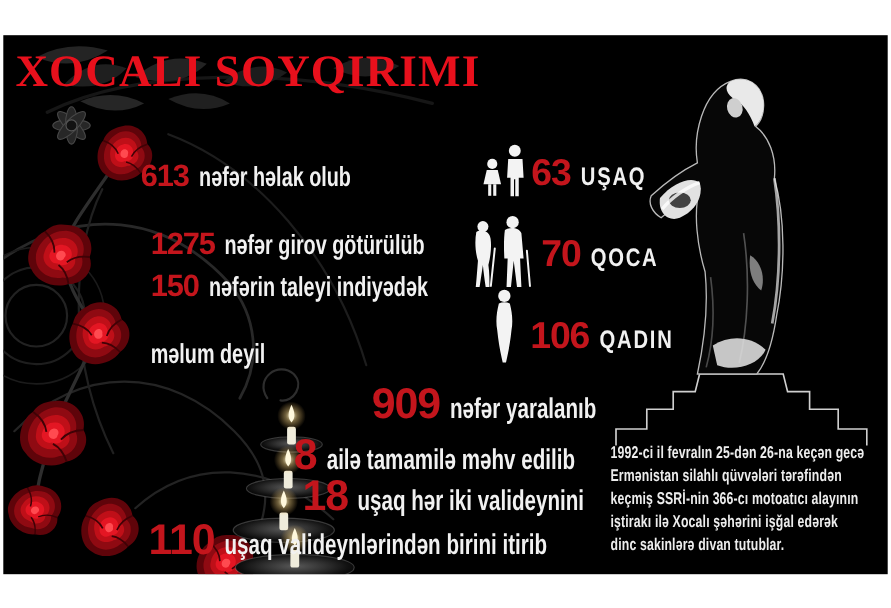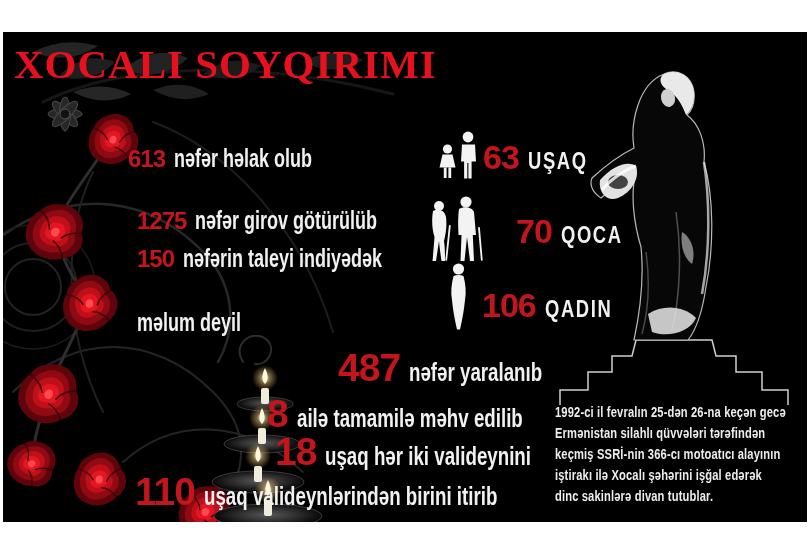--- a/index.html
+++ b/index.html
@@ -19,21 +19,21 @@
     font-weight:700;font-size:41px;letter-spacing:1px;
     color:var(--title-red,#e8101c);white-space:nowrap;
   }
   .stat{position:absolute;display:flex;align-items:baseline;z-index:3;white-space:nowrap;}
   .num{font-weight:700;color:var(--number-red,#c3151c);letter-spacing:-1px;}
   .lbl{
     font-weight:700;color:var(--text-white,#f1f1f1);
     display:inline-block;transform:scaleX(.72);transform-origin:0 100%;
     margin-left:9px;
   }
-  .s1 .num{font-size:24px}.s1 .lbl{font-size:25px}
+  .s1 .num{font-size:28px}.s1 .lbl{font-size:25px}
   .s2 .num{font-size:34px}.s2 .lbl{font-size:23px;letter-spacing:2px;transform:scaleX(.8)}
   .s3 .num{font-size:39px}.s3 .lbl{font-size:26px}
   .nolead .lbl{margin-left:0}
   .icon{position:absolute;z-index:2;}
   .icon svg{display:block}
   .desc{position:absolute;left:552px;top:369px;z-index:3;}
   .desc div{
     font-weight:700;color:#ededed;font-size:15.5px;line-height:21px;
     white-space:nowrap;transform:scaleX(.72);transform-origin:0 50%;letter-spacing:.2px;
   }
@@ -197,38 +197,38 @@
   <div class="icon" style="left:421px;top:163px">
     <svg width="62" height="68" viewBox="0 0 62 68" fill="#f3f3f3">
       <circle cx="15" cy="11" r="5"></circle>
       <path d="M9,16 C14,13 21,15 22,22 C23,30 22,38 20,46 C21,53 21,60 21,66 L17.5,66 C16.5,59 15.5,52 15,46 L12,66 L8.5,66 C9.5,56 10,48 10.5,42 C8,34 7.5,24 9,16 Z"></path>
       <rect x="25" y="30" width="1.8" height="36" rx="0.9" transform="rotate(6 26 30)"></rect>
       <circle cx="42" cy="7" r="5.6"></circle>
       <path d="M35,14 C40,11 48,12 50,17 L52,40 L48.8,40 L50,66 L46,66 L43,42 L40.5,66 L36.5,66 L37.5,40 L34.5,40 C34,31 34,21 35,14 Z"></path>
       <rect x="54" y="32" width="1.8" height="34" rx="0.9" transform="rotate(-5 55 32)"></rect>
     </svg>
   </div>
-  <div class="stat s2" style="left:513px;top:180px">
+  <div class="stat s2" style="left:489px;top:180px">
     <span class="num">70</span>
     <span class="lbl">QOCA</span>
   </div>
 
   <div class="icon" style="left:441px;top:230px">
     <svg width="29" height="68" viewBox="0 0 28 68" fill="#f3f3f3">
       <circle cx="14" cy="7" r="5.6"></circle>
       <path d="M9,14 C12,12.5 16,12.5 19,14 C21,22 22,30 20.5,38 C19.5,48 18,56 16.5,63 L15.5,67.5 L12.5,67.5 L11.5,63 C10,56 8.5,48 7.5,38 C6,30 7,22 9,14 Z"></path>
     </svg>
   </div>
   <div class="stat s2" style="left:479px;top:254px">
     <span class="num">106</span>
     <span class="lbl">QADIN</span>
   </div>
 
   <div class="stat s3" style="left:335px;top:314px">
-    <span class="num">487</span>
+    <span class="num">909</span>
     <span class="lbl">nəfər yaralanıb</span>
   </div>
   <div class="stat s3" style="left:264px;top:360px">
     <span class="num">8</span>
     <span class="lbl">ailə tamamilə məhv edilib</span>
   </div>
   <div class="stat s3" style="left:272px;top:398px">
     <span class="num">18</span>
     <span class="lbl">uşaq hər iki valideynini</span>
   </div>

